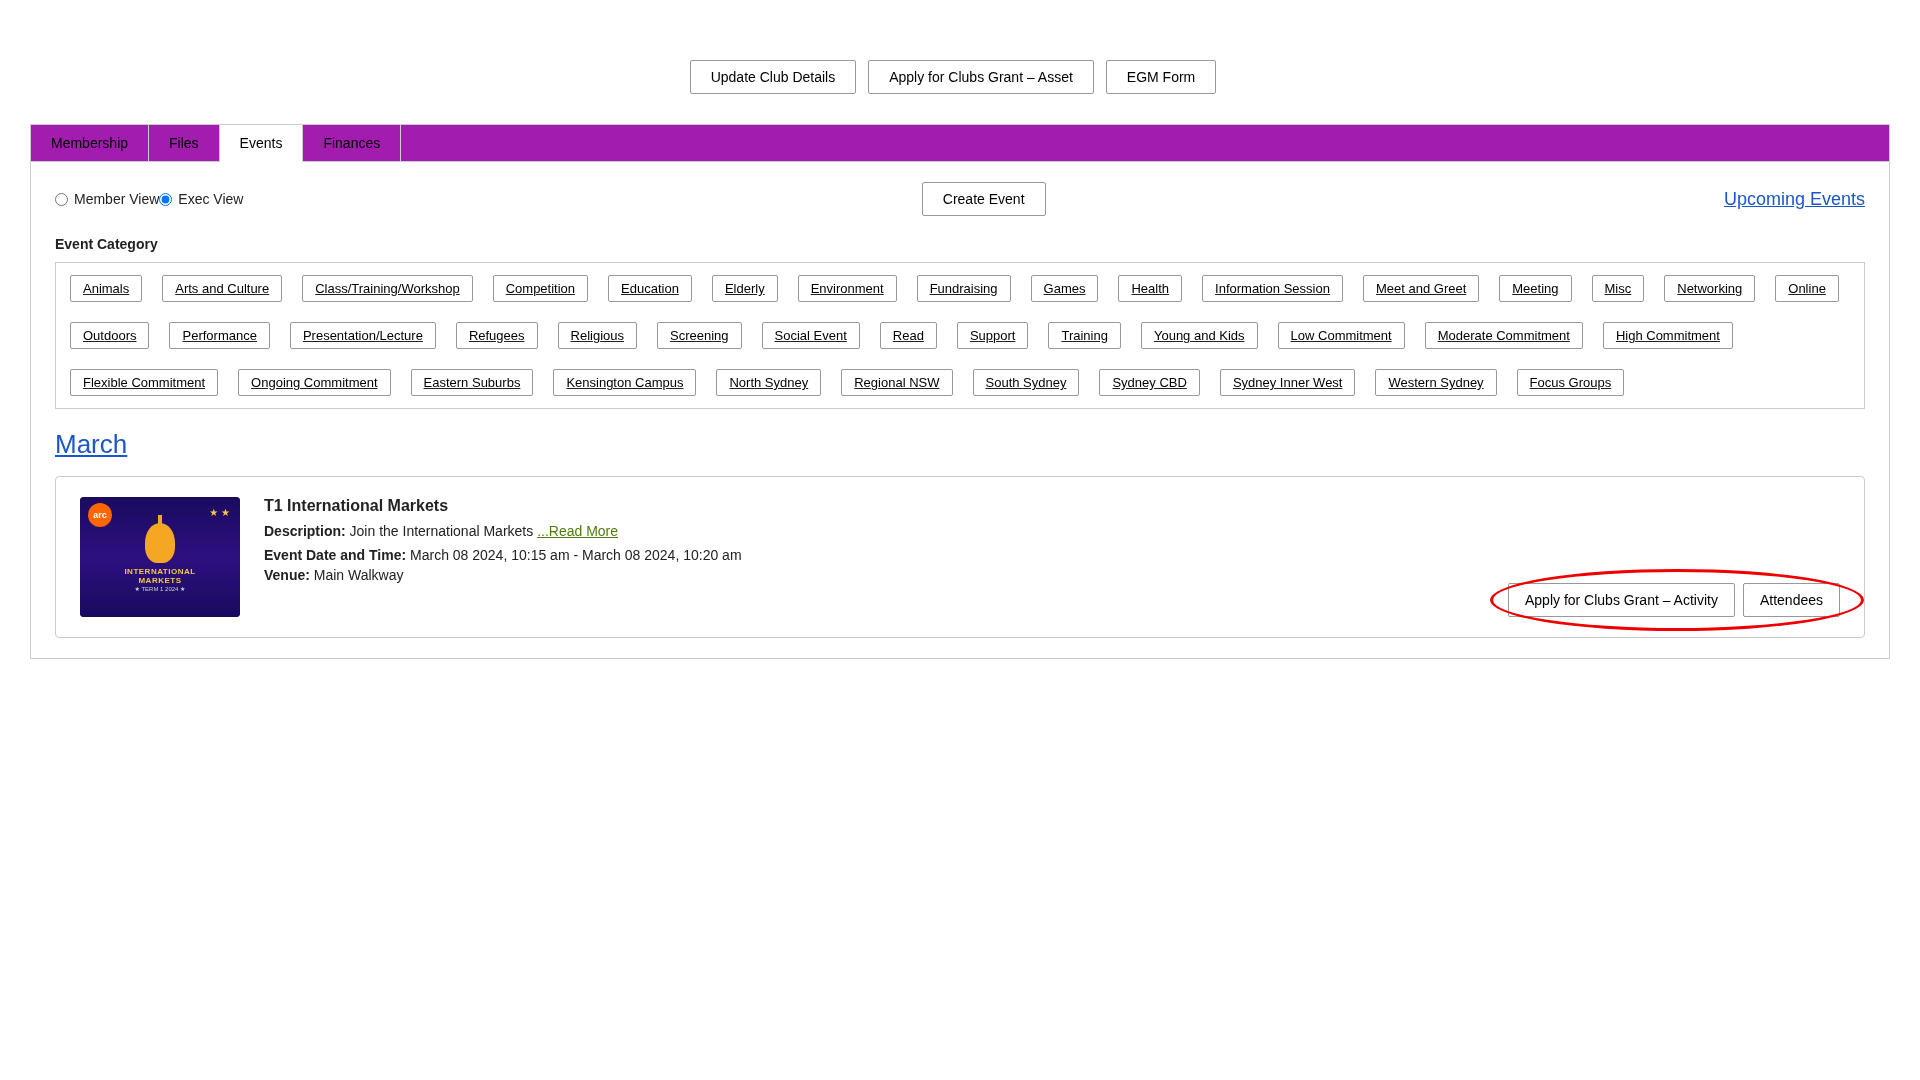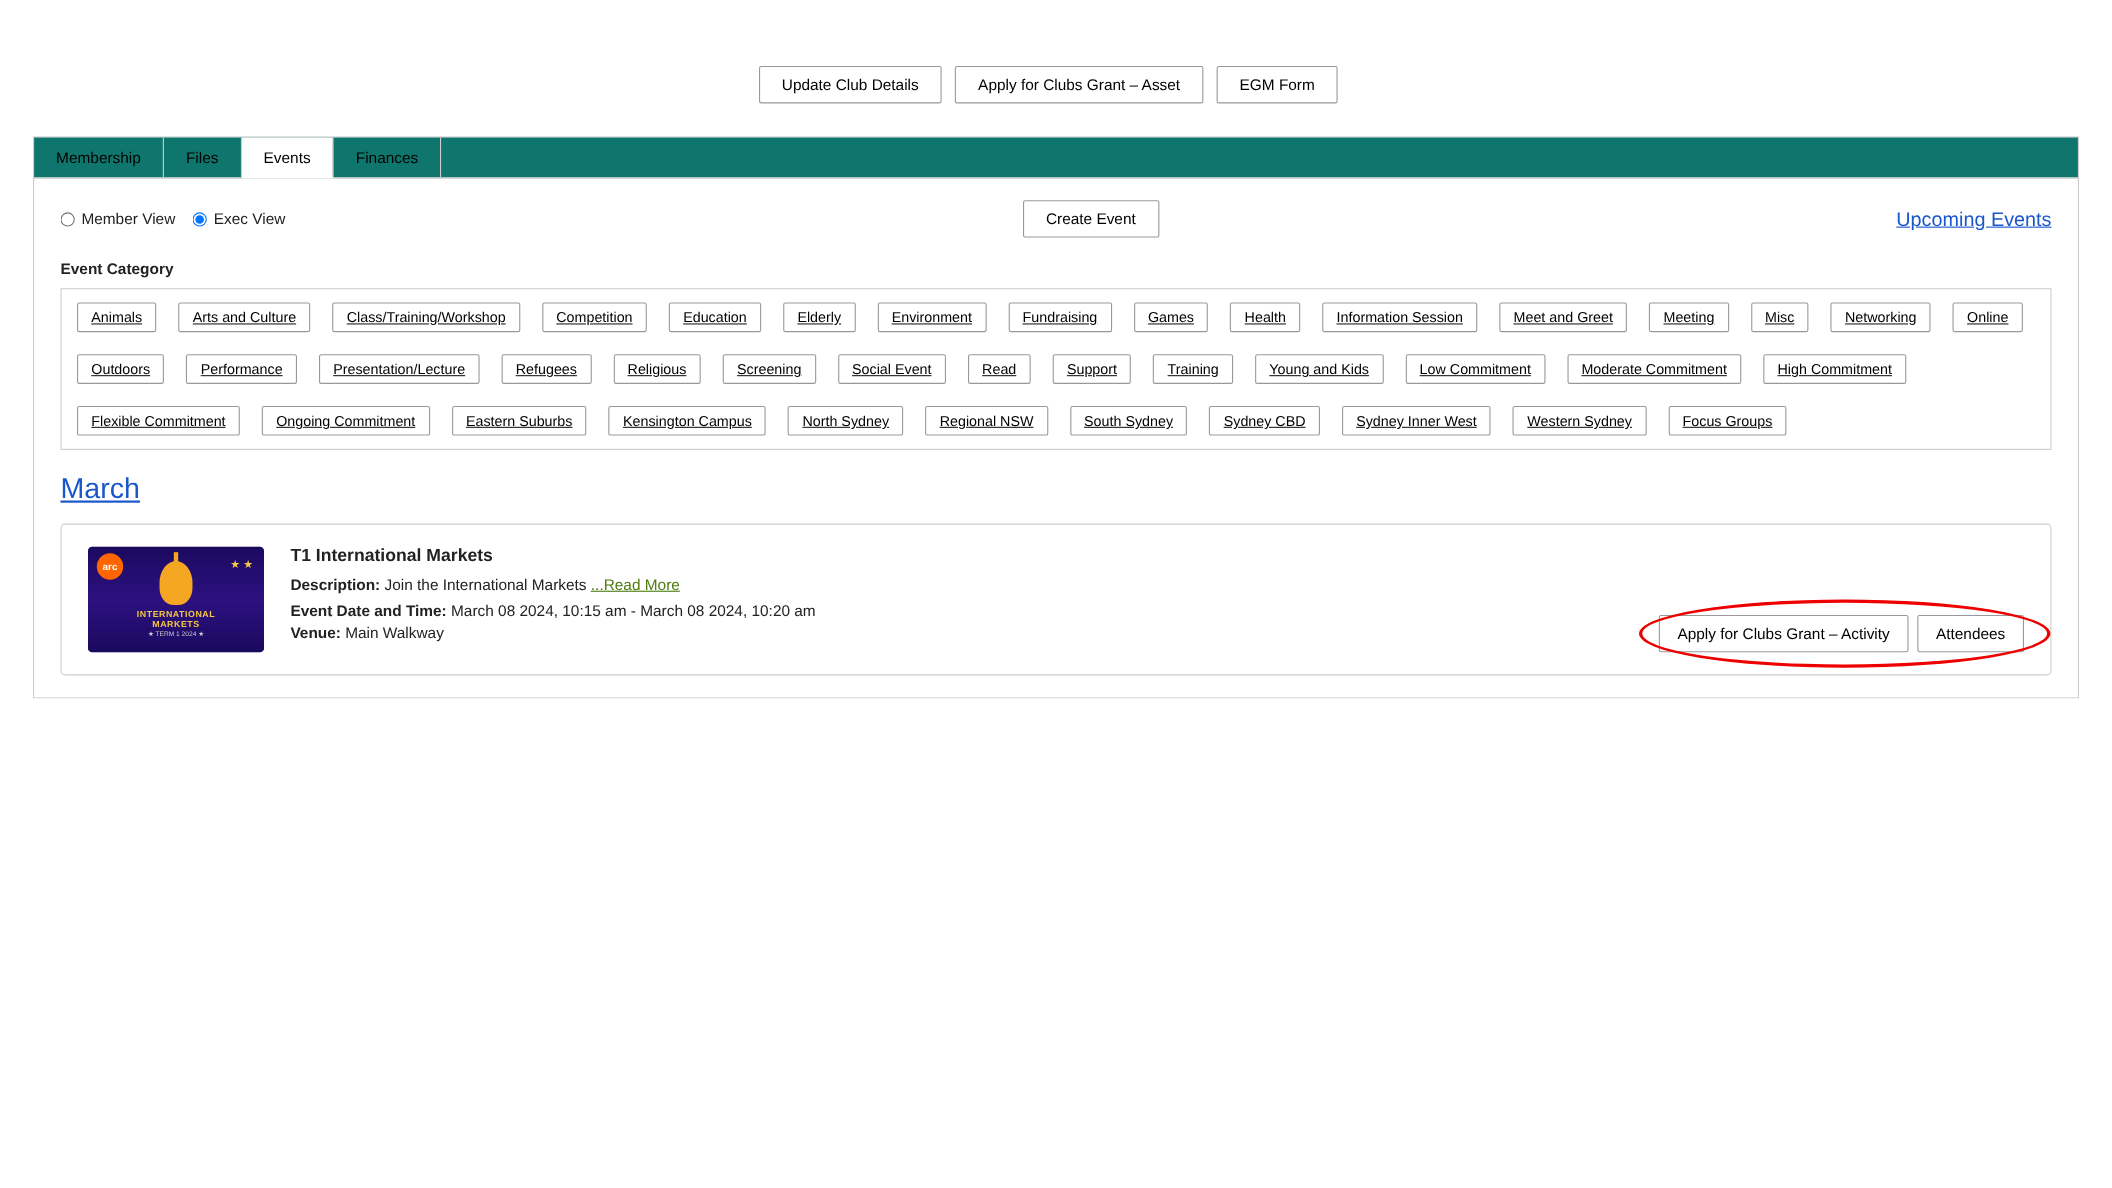--- a/index.html
+++ b/index.html
@@ -29,21 +29,21 @@
     
     .main-container {
       margin: 0 30px;
       border: 1px solid #ccc;
     }
 
     
     .tabs {
       display: flex;
       border-bottom: 1px solid #ccc;
-      background: #0f766e;
+      background: #a21caf;
     }
     .tab {
       padding: 10px 20px;
       border: none;
       background: none;
       cursor: pointer;
       font-size: 14px;
       border-right: 1px solid #ccc;
     }
     .tab.active {
@@ -68,21 +68,20 @@
       margin-bottom: 20px;
     }
     .view-toggle-left {
       display: flex;
       align-items: center;
       gap: 16px;
     }
     .radio-group {
       display: flex;
       align-items: center;
-      gap: 16px;
     }
     .radio-label {
       display: flex;
       align-items: center;
       gap: 6px;
       cursor: pointer;
       font-size: 14px;
     }
     .create-event-btn {
       padding: 8px 20px;
@@ -139,21 +138,21 @@
     .event-card {
       border: 1px solid #ccc;
       border-radius: 4px;
       padding: 20px 24px;
       display: flex;
       gap: 24px;
       align-items: flex-start;
     }
     .event-image {
       width: 160px;
-      height: 96px;
+      height: 120px;
       flex-shrink: 0;
       background: #2a1a6e;
       border-radius: 4px;
       display: flex;
       align-items: center;
       justify-content: center;
       overflow: hidden;
       position: relative;
     }
     

